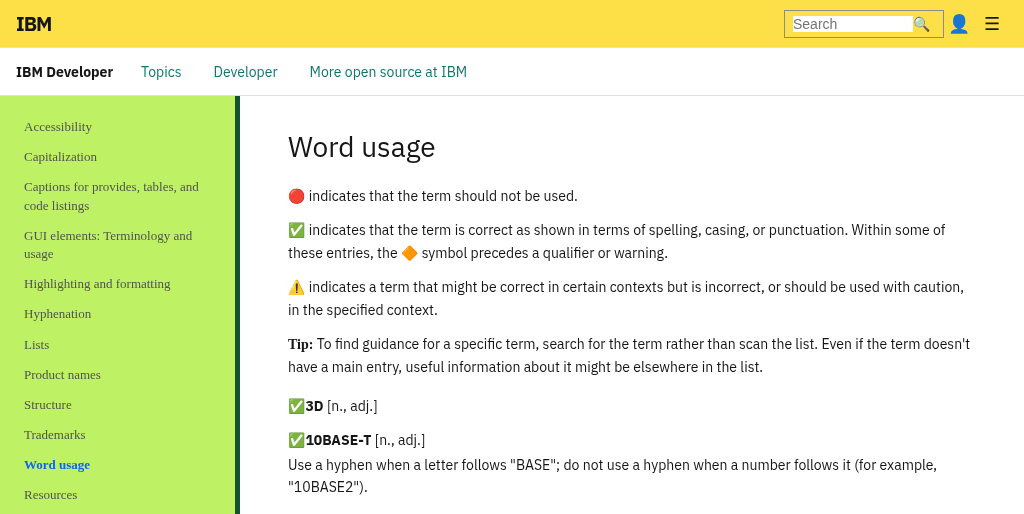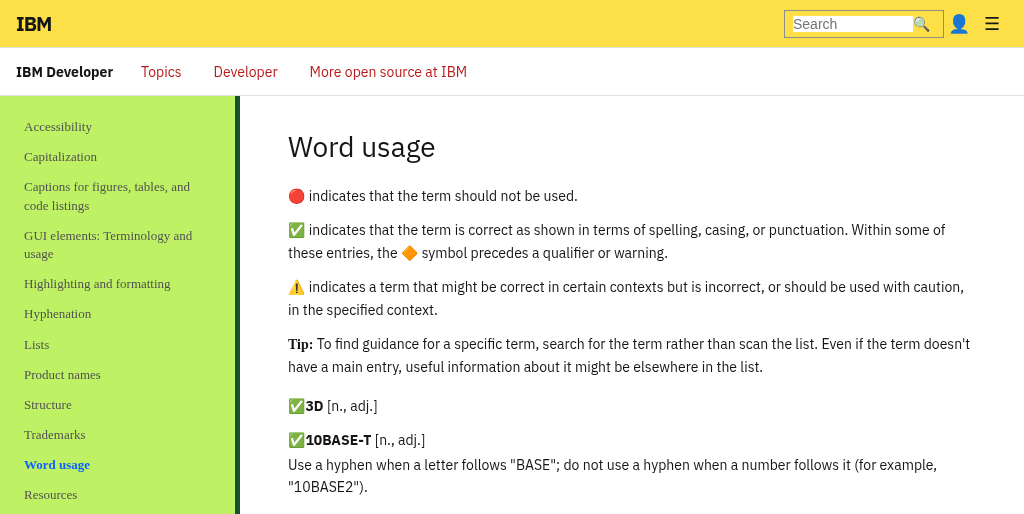--- a/index.html
+++ b/index.html
@@ -62,21 +62,21 @@
       gap: 24px;
     }
     #nav-brand {
       font-weight: 700;
       font-size: 14px;
       color: #161616;
       text-decoration: none;
     }
     .nav-item {
       font-size: 14px;
-      color: #b91c1c;
+      color: #0f766e;
       cursor: pointer;
       text-decoration: none;
       padding: 0 4px;
     }
 
     
     #layout {
       display: flex;
       height: calc(514px - 96px);
       overflow: hidden;
@@ -171,21 +171,21 @@
   <a class="nav-item" href="#">Topics</a>
   <a class="nav-item" href="#">Developer</a>
   <a class="nav-item" href="#">More open source at IBM</a>
 </nav>
 
 <div id="layout">
 
   <aside id="sidebar">
     <div class="sidebar-item">Accessibility</div>
     <div class="sidebar-item">Capitalization</div>
-    <div class="sidebar-item">Captions for figures, tables, and code listings</div>
+    <div class="sidebar-item">Captions for provides, tables, and code listings</div>
     <div class="sidebar-item">GUI elements: Terminology and usage</div>
     <div class="sidebar-item">Highlighting and formatting</div>
     <div class="sidebar-item">Hyphenation</div>
     <div class="sidebar-item">Lists</div>
     <div class="sidebar-item">Product names</div>
     <div class="sidebar-item">Structure</div>
     <div class="sidebar-item">Trademarks</div>
     <div class="sidebar-item active">Word usage</div>
     <div class="sidebar-item">Resources</div>
   </aside>

